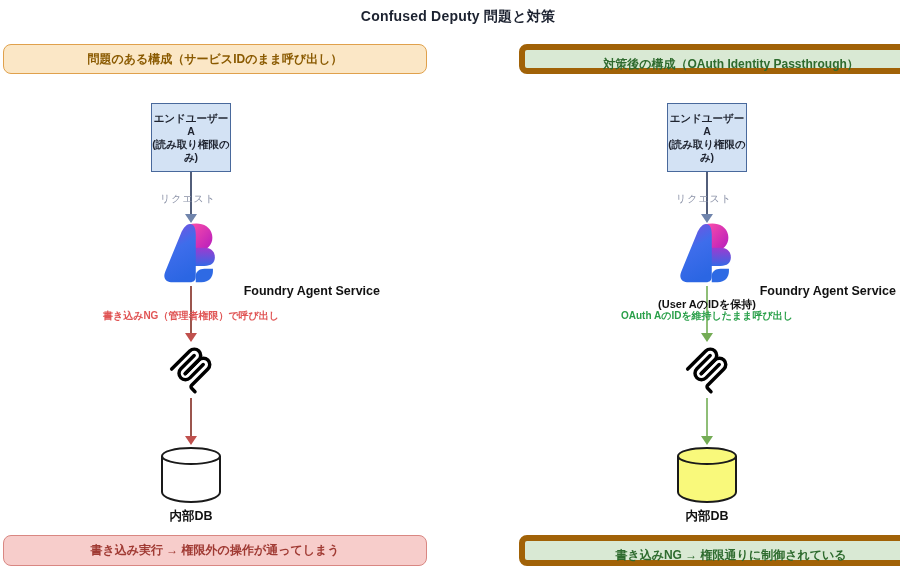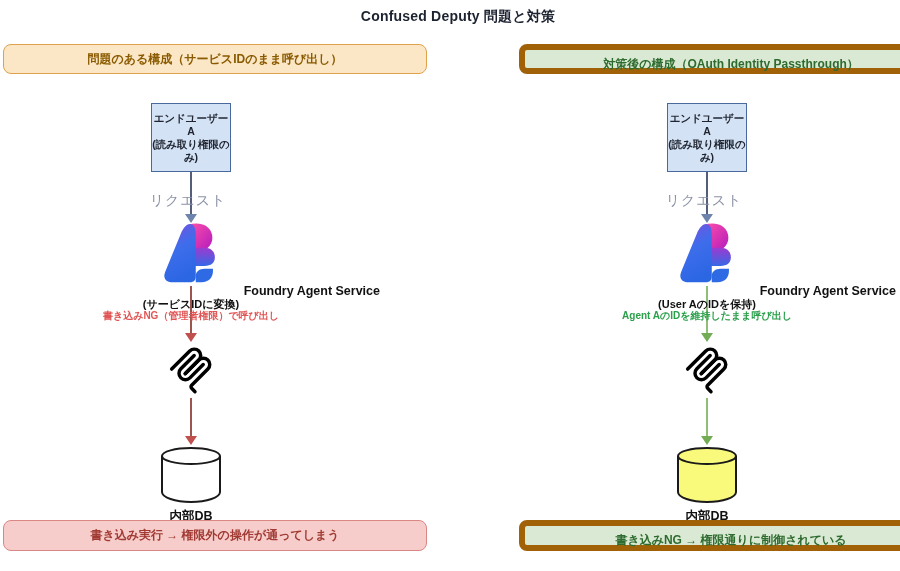--- a/index.html
+++ b/index.html
@@ -13,21 +13,21 @@
   }
   .column{position:absolute;top:0;width:378px;height:571px;}
   .col-left{left:2px;}
   .col-right{left:518px;}
 
   .banner{
     position:absolute;left:1px;width:424px;box-sizing:border-box;
     border-radius:8px;text-align:center;font-size:12px;font-weight:bold;
   }
   .banner.top{top:44px;height:30px;line-height:28px;}
-  .banner.bottom{top:520px;height:31px;line-height:29px;}
+  .banner.bottom{top:535px;height:31px;line-height:29px;}
   .banner.warn  {background:#fbe7c6;border:1px solid #e0a14c;color:#8a5a00;}
   .banner.good  {background:#d9e9d4;border:6px solid #a16207;color:#2e6b2e;}
   .banner.bad   {background:#f7cdcb;border:1px solid #d98782;color:#a03a33;}
 
   .user-box{
     position:absolute;left:149px;top:103px;width:80px;height:69px;box-sizing:border-box;
     background:#d3e2f4;border:1px solid #49699c;
     display:flex;flex-direction:column;justify-content:center;
     font-size:10.5px;font-weight:bold;line-height:13px;text-align:center;color:#1f2430;
   }
@@ -40,21 +40,21 @@
   }
   .req-shaft{background:#525e7a;}
   .req-head{border-top-color:#6f84ac;}
   .bad-shaft{background:#9b554d;}
   .bad-head{border-top-color:#c0504d;}
   .good-shaft{background:#8fbe77;}
   .good-head{border-top-color:#74ac55;}
 
   .request-label{
     position:absolute;left:0;top:192px;width:372px;text-align:center;
-    font-size:14px;color:#8c93a8;letter-spacing:1px;
+    font-size:10px;color:#8c93a8;letter-spacing:1px;
   }
 
   .svc-icon{position:absolute;left:160px;top:222px;}
   .mcp-icon{position:absolute;left:163px;top:343px;}
   .db-icon{position:absolute;left:158px;top:446px;}
 
   .svc-name{position:absolute;left:0;top:284px;width:378px;text-align:right;
     font-size:12.5px;font-weight:bold;color:#111;z-index:2;}
   .svc-sub{position:absolute;left:0;top:297px;width:378px;text-align:center;
     font-size:11px;font-weight:bold;color:#111;z-index:2;}
@@ -107,21 +107,20 @@
     <div class="ahead bad-head" style="top:333px;"></div>
 
     <svg class="svc-icon" width="58" height="63" viewBox="0 0 60 66">
       <path fill="url(#fgPink)" d="M27 3 C38 -1 50 3 52 13 C54 22 48 30 38 31 L33 31 L33 13 C33 7 31 4 27 3 Z"></path>
       <path fill="url(#fgBar)" d="M33 27 L44 27 C51 27 55 31 55 37 C55 43 51 46 44 46 L33 46 Z"></path>
       <path fill="#2e6ae4" d="M35 63 L41 63 C49 63 53 58 53 51 L53 49 L44 49 C39 49 35 52 35 56 Z"></path>
       <path fill="url(#fgBlue)" d="M9 63 C3 63 0.5 58 3 52 L19 13 C22 5 26 2 29 2 C33 2 35 6 35 13 L35 57 C35 61 33 63 29 63 Z"></path>
     </svg>
 
     <div class="svc-name">Foundry Agent Service</div>
-    <div class="svc-sub">(サービスIDに変換)</div>
     <div class="call-note bad-text">書き込みNG（管理者権限）で呼び出し</div>
 
     <svg class="mcp-icon" width="52" height="52" viewBox="0 0 195 195">
       <g fill="none" stroke="#000000" stroke-width="13" stroke-linecap="round" stroke-linejoin="round">
         <path d="M25 97.8528L92.8823 29.9706C102.255 20.598 117.451 20.598 126.823 29.9706C136.196 39.3431 136.196 54.5391 126.823 63.9117L75.5581 115.177"></path>
         <path d="M76.2653 114.47L126.823 63.9117C136.196 54.5391 151.392 54.5391 160.765 63.9117C170.137 73.2842 170.137 88.4802 160.765 97.8528L99.9497 158.668C96.8255 161.792 96.8255 166.857 99.9497 169.981L112.45 182.481"></path>
         <path d="M109.358 46.9671L59.5079 96.8173C50.1353 106.19 50.1353 121.386 59.5079 130.758C68.8804 140.131 84.0764 140.131 93.4489 130.758L143.299 80.9081"></path>
       </g>
     </svg>
 
@@ -154,21 +153,21 @@
 
     <svg class="svc-icon" width="58" height="63" viewBox="0 0 60 66">
       <path fill="url(#fgPink)" d="M27 3 C38 -1 50 3 52 13 C54 22 48 30 38 31 L33 31 L33 13 C33 7 31 4 27 3 Z"></path>
       <path fill="url(#fgBar)" d="M33 27 L44 27 C51 27 55 31 55 37 C55 43 51 46 44 46 L33 46 Z"></path>
       <path fill="#2e6ae4" d="M35 63 L41 63 C49 63 53 58 53 51 L53 49 L44 49 C39 49 35 52 35 56 Z"></path>
       <path fill="url(#fgBlue)" d="M9 63 C3 63 0.5 58 3 52 L19 13 C22 5 26 2 29 2 C33 2 35 6 35 13 L35 57 C35 61 33 63 29 63 Z"></path>
     </svg>
 
     <div class="svc-name">Foundry Agent Service</div>
     <div class="svc-sub">(User AのIDを保持)</div>
-    <div class="call-note good-text">Agent AのIDを維持したまま呼び出し</div>
+    <div class="call-note good-text">OAuth AのIDを維持したまま呼び出し</div>
 
     <svg class="mcp-icon" width="52" height="52" viewBox="0 0 195 195">
       <g fill="none" stroke="#000000" stroke-width="13" stroke-linecap="round" stroke-linejoin="round">
         <path d="M25 97.8528L92.8823 29.9706C102.255 20.598 117.451 20.598 126.823 29.9706C136.196 39.3431 136.196 54.5391 126.823 63.9117L75.5581 115.177"></path>
         <path d="M76.2653 114.47L126.823 63.9117C136.196 54.5391 151.392 54.5391 160.765 63.9117C170.137 73.2842 170.137 88.4802 160.765 97.8528L99.9497 158.668C96.8255 161.792 96.8255 166.857 99.9497 169.981L112.45 182.481"></path>
         <path d="M109.358 46.9671L59.5079 96.8173C50.1353 106.19 50.1353 121.386 59.5079 130.758C68.8804 140.131 84.0764 140.131 93.4489 130.758L143.299 80.9081"></path>
       </g>
     </svg>
 
     <div class="shaft good-shaft" style="top:398px;height:38px;"></div>

